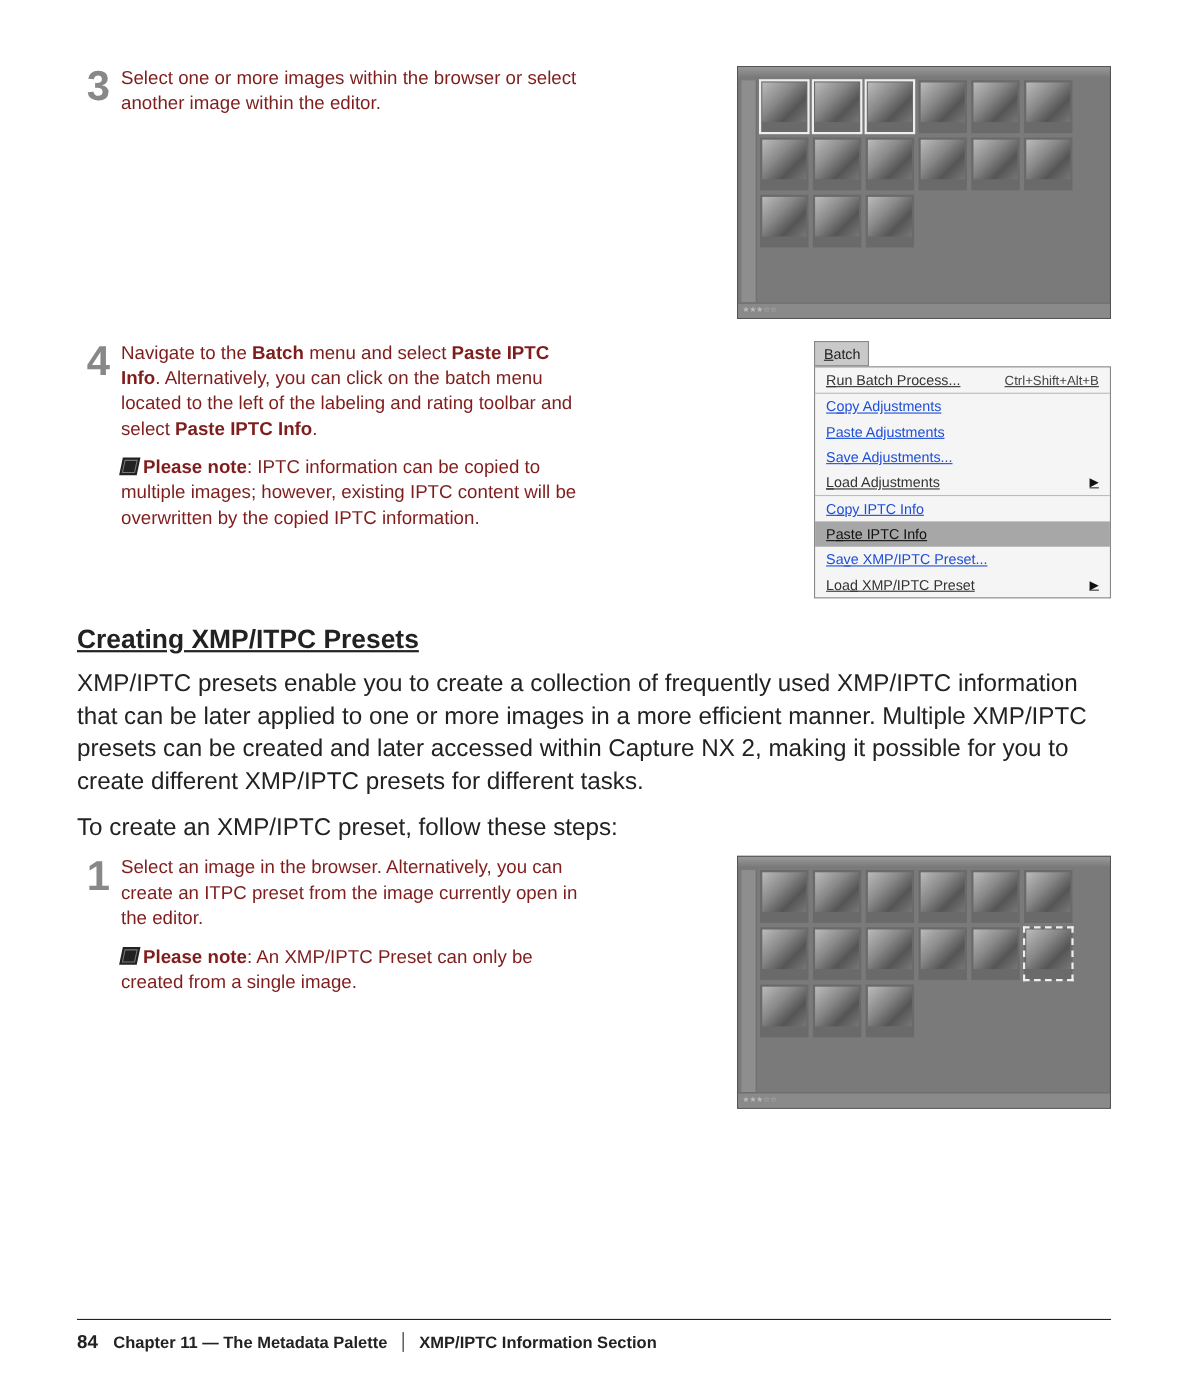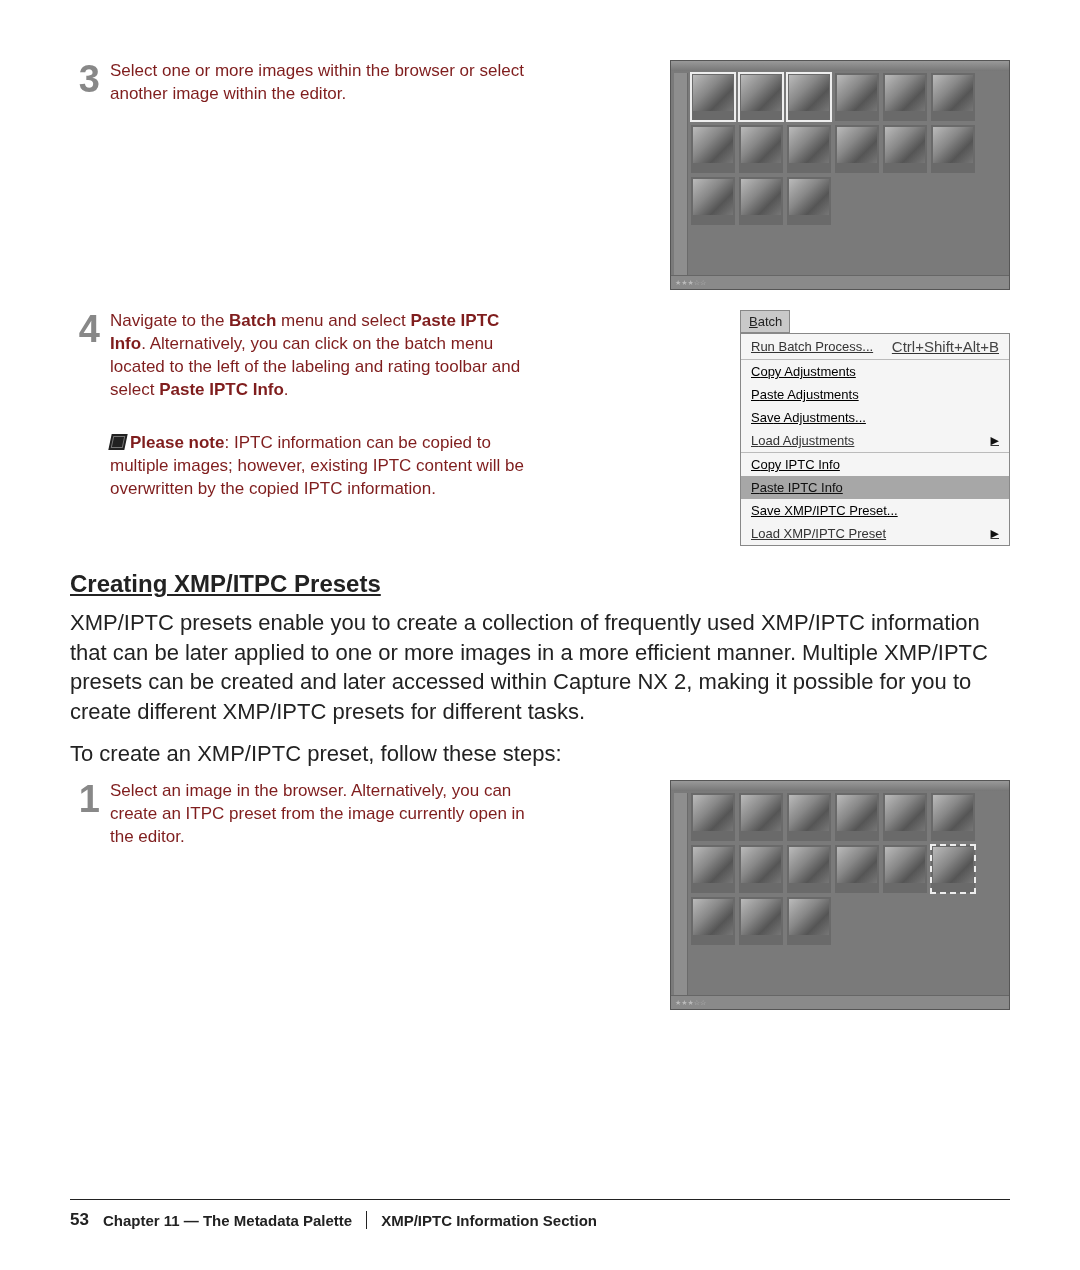--- a/index.html
+++ b/index.html
@@ -128,29 +128,29 @@
   }
   .batch-menu .item {
     padding: 4px 10px;
     display: flex;
     justify-content: space-between;
     align-items: center;
     color: #333;
     position: relative;
     text-decoration: underline;
   }
-  .batch-menu .item.disabled { color: #000000; }
+  .batch-menu .item.disabled { color: #1d4ed8; }
   .batch-menu .sep { border-top: 1px solid #bbb; }
   .batch-menu .item.hl { background: #a7a7a7; color: #111; }
-  .batch-menu .item .shortcut { color: #444; font-size: 15px; }
+  .batch-menu .item .shortcut { color: #444; font-size: 12px; }
   .batch-menu .item .arrow { font-size: 11px; color: #111; }
   .batch-menu .item u { text-decoration: underline; }
 
   .note-block {
-    margin-top: 30px;
+    margin-top: 12px;
     font-size: 17px;
     line-height: 1.35;
   }
   .note-icon {
     display: inline-block;
     width: 16px;
     height: 16px;
     background: #222;
     transform: skewX(-12deg);
     vertical-align: -2px;
@@ -324,20 +324,23 @@
 
 <div class="section-heading">Creating XMP/ITPC Presets</div>
 <div class="body-para">XMP/IPTC presets enable you to create a collection of frequently used XMP/IPTC information that can be later applied to one or more images in a more efficient manner. Multiple XMP/IPTC presets can be created and later accessed within Capture NX 2, making it possible for you to create different XMP/IPTC presets for different tasks.</div>
 <div class="body-para">To create an XMP/IPTC preset, follow these steps:</div>
 
 <div class="step-row">
   <div class="left-col">
     <div class="step-num">1</div>
     <div class="step-text">
       <span>Select an image in the browser. Alternatively, you can create an ITPC preset from the image currently open in the editor.</span>
+      <div class="note-block">
+        <span class="note-icon"></span><b>Please note</b><span>: An XMP/IPTC Preset can only be created from a single image.</span>
+      </div>
     </div>
   </div>
   <div class="right-col">
     <div class="thumb-window">
       <div class="titlebar"></div>
       <div class="toolstrip"></div>
       <div class="thumb-grid">
         <div class="thumb">
             <div class="img"></div>
             <div class="cap"></div>
@@ -398,17 +401,17 @@
             <div class="img"></div>
             <div class="cap"></div>
           </div>
       </div>
       <div class="footer">★★★☆☆</div>
     </div>
   </div>
 </div>
 
 <div class="page-footer">
-  <span class="pg">53</span>
+  <span class="pg">84</span>
   <span class="chap">Chapter 11 — The Metadata Palette</span>
   <span class="sep-bar"></span>
   <span class="sub">XMP/IPTC Information Section</span>
 </div>
 
 </body></html>

